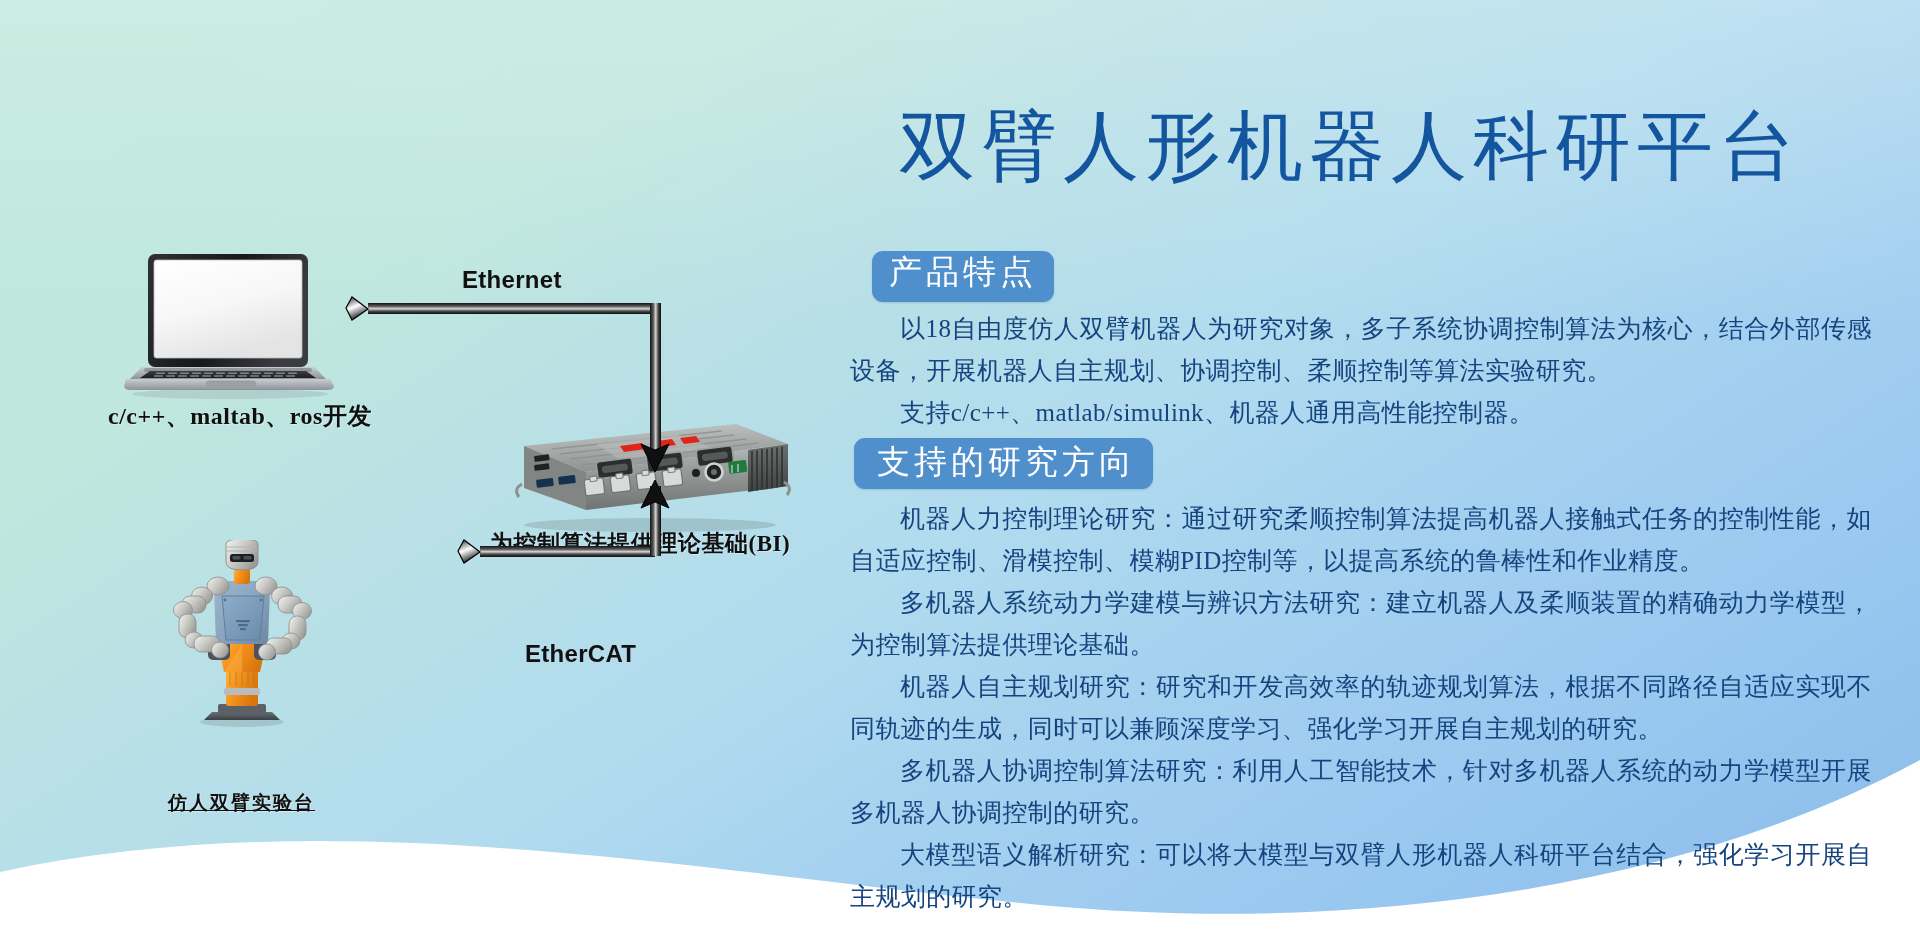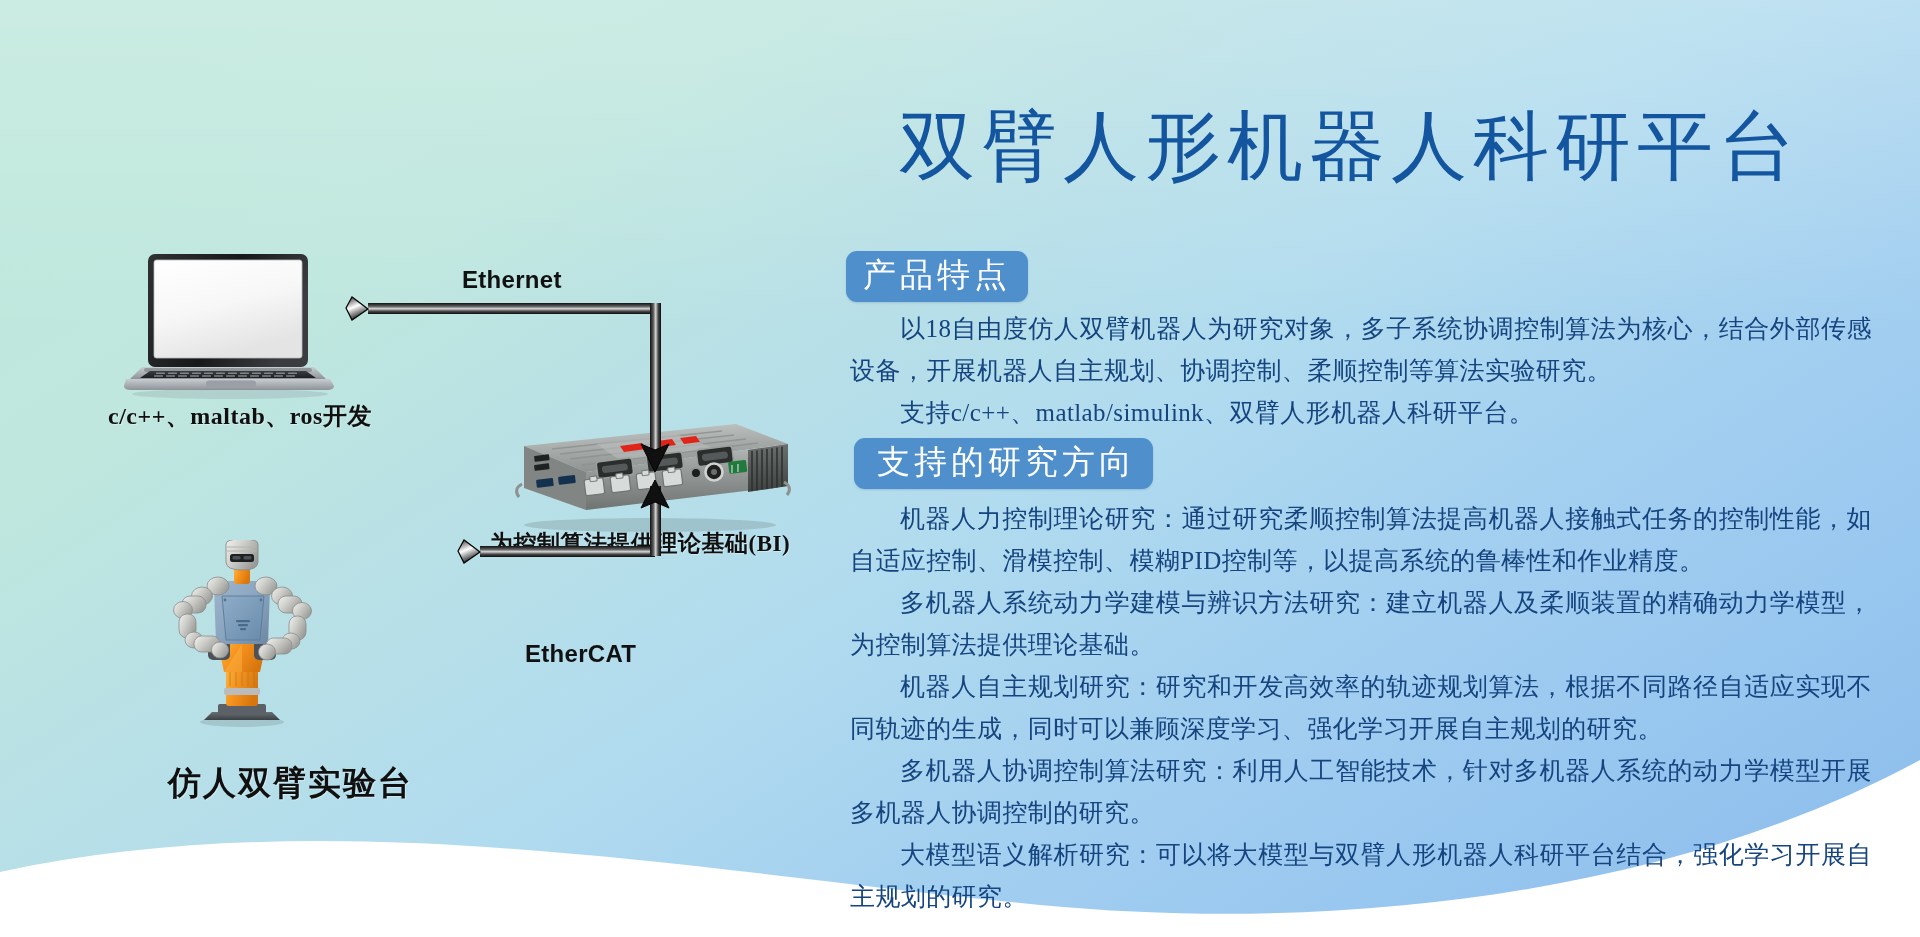--- a/index.html
+++ b/index.html
@@ -22,21 +22,21 @@
   .controller{position:absolute;left:500px;top:410px;width:300px;height:125px;}
 
   .cap{
     position:absolute;color:#101010;white-space:nowrap;
     font-family:"Liberation Serif","DejaVu Serif",serif;
     font-weight:700;font-size:23px;letter-spacing:.5px;
     text-shadow:1px 1px 0 rgba(255,255,255,.35);
   }
   .cap-laptop{left:108px;top:400px;font-size:24px;}
   .cap-controller{left:490px;top:528px;font-size:23px;}
-  .cap-robot{left:168px;top:761px;font-size:33px;letter-spacing:2px;}
+  .cap-robot{left:168px;top:790px;font-size:19px;letter-spacing:2px;text-decoration:underline;}
 
   .linklabel{
     position:absolute;color:#111;font-weight:700;
     font-family:"Liberation Sans","DejaVu Sans",sans-serif;
     font-size:24px;letter-spacing:.3px;white-space:nowrap;
   }
   .lb-eth{left:462px;top:266px;}
   .lb-cat{left:525px;top:640px;}
 
   .arrows{position:absolute;left:0;top:0;width:860px;height:937px;pointer-events:none;}
@@ -51,21 +51,21 @@
     white-space:nowrap;
   }
 
   .badge{
     position:absolute;display:inline-block;background:#4f8fcc;
     border-radius:11px;color:#ffffff;padding:5px 17px 8px 17px;
     font-family:"Liberation Serif","DejaVu Serif",serif;
     font-size:33px;letter-spacing:4px;line-height:1.16;white-space:nowrap;
     box-shadow:0 1px 2px rgba(30,70,120,.18);
   }
-  .badge-1{left:6px;top:251px;}
+  .badge-1{left:32px;top:251px;font-family:Liberation Mono, monospace;}
   .badge-2{left:14px;top:438px;padding-left:23px;}
 
   .para{
     position:absolute;width:1022px;color:#15447f;
     font-family:"Liberation Serif","DejaVu Serif",serif;
     font-size:25px;line-height:42px;text-align:justify;
     text-indent:2em;letter-spacing:.4px;
   }
 
   .p-f1{left:10px;top:308px;}
@@ -423,21 +423,21 @@
     <div class="linklabel lb-eth">Ethernet</div>
     <div class="linklabel lb-cat">EtherCAT</div>
   </div>
 
   <div class="panel">
 
     <div class="title">双臂人形机器人科研平台</div>
 
     <div class="badge badge-1">产品特点</div>
     <div class="para p-f1">以18自由度仿人双臂机器人为研究对象，多子系统协调控制算法为核心，结合外部传感设备，开展机器人自主规划、协调控制、柔顺控制等算法实验研究。</div>
-    <div class="para p-f2">支持c/c++、matlab/simulink、双臂人形机器人科研平台。</div>
+    <div class="para p-f2">支持c/c++、matlab/simulink、机器人通用高性能控制器。</div>
 
     <div class="badge badge-2">支持的研究方向</div>
     <div class="para p-r1">机器人力控制理论研究：通过研究柔顺控制算法提高机器人接触式任务的控制性能，如自适应控制、滑模控制、模糊PID控制等，以提高系统的鲁棒性和作业精度。</div>
     <div class="para p-r2">多机器人系统动力学建模与辨识方法研究：建立机器人及柔顺装置的精确动力学模型，为控制算法提供理论基础。</div>
     <div class="para p-r3">机器人自主规划研究：研究和开发高效率的轨迹规划算法，根据不同路径自适应实现不同轨迹的生成，同时可以兼顾深度学习、强化学习开展自主规划的研究。</div>
     <div class="para p-r4">多机器人协调控制算法研究：利用人工智能技术，针对多机器人系统的动力学模型开展多机器人协调控制的研究。</div>
     <div class="para p-r5">大模型语义解析研究：可以将大模型与双臂人形机器人科研平台结合，强化学习开展自主规划的研究。</div>
   </div>
 
 </div>

